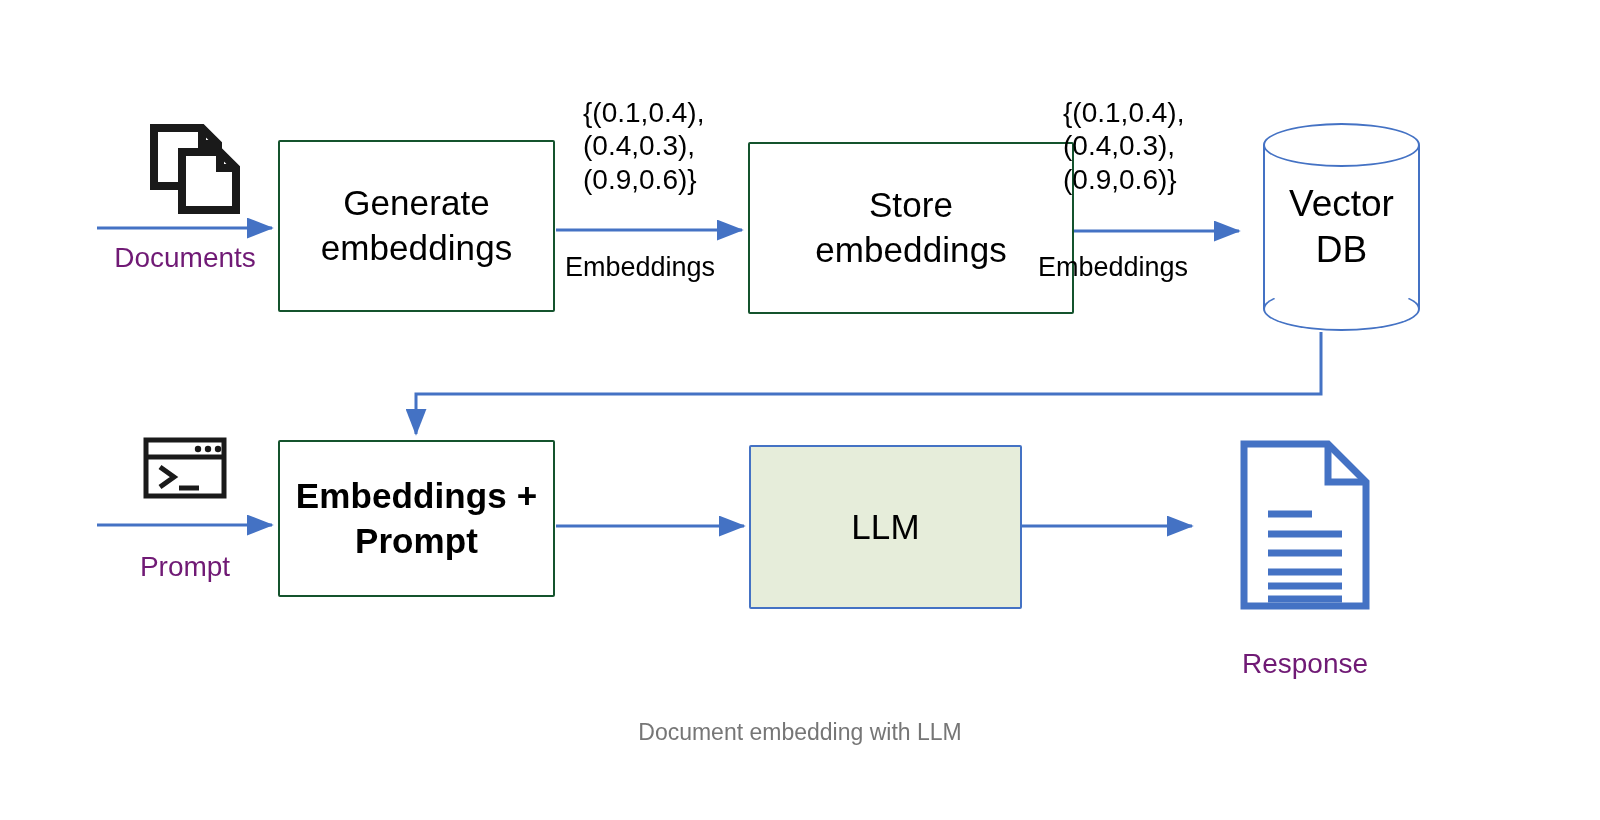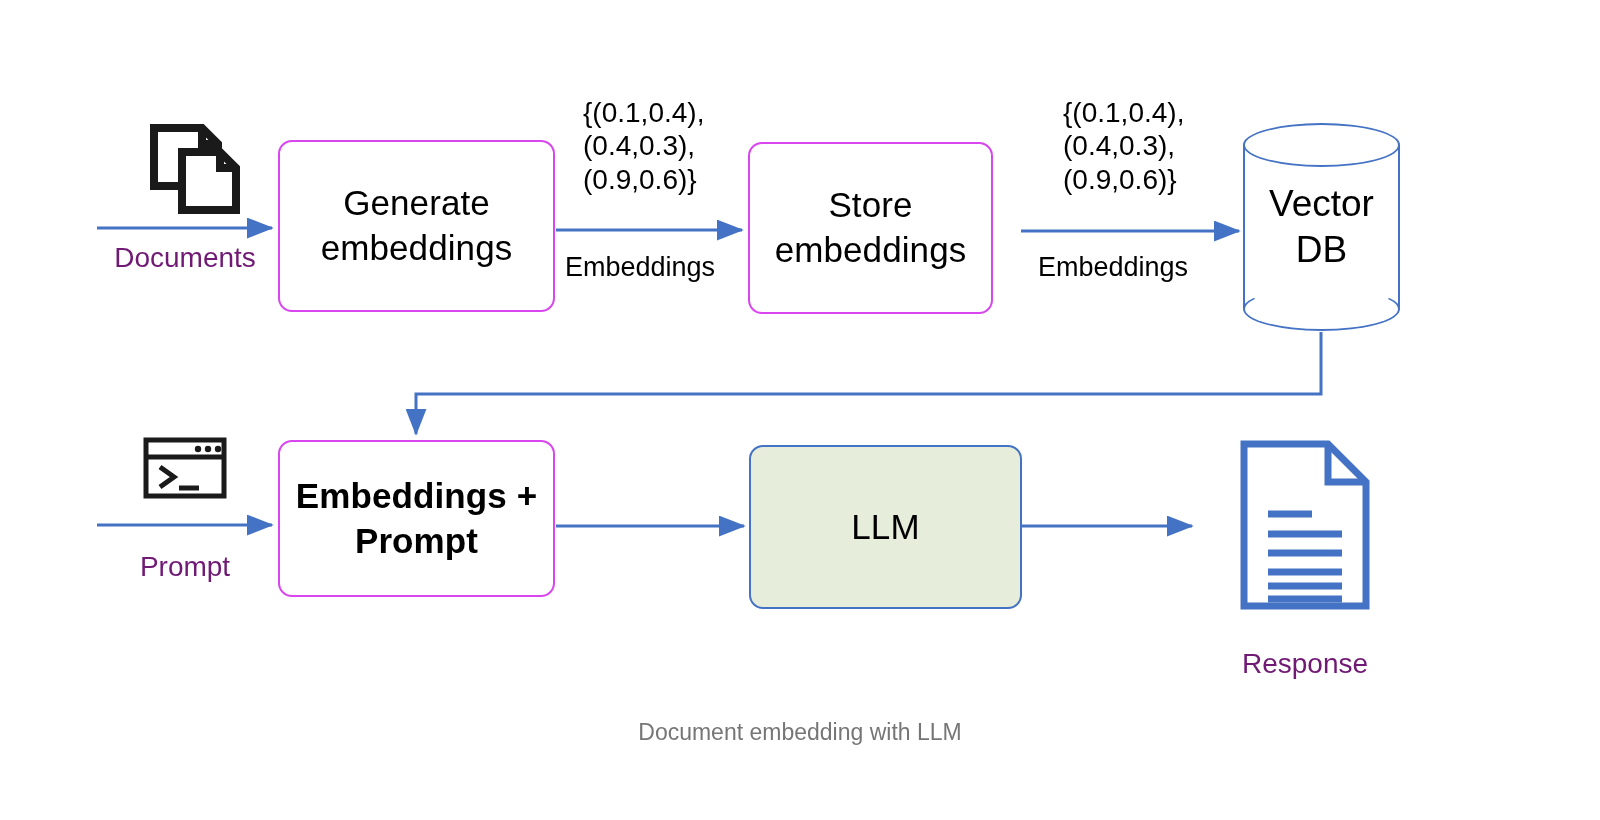--- a/index.html
+++ b/index.html
@@ -25,22 +25,22 @@
     top: 0;
     width: 1600px;
     height: 820px;
     pointer-events: none;
   }
 
   
   .proc-box {
     position: absolute;
     box-sizing: border-box;
-    border: 2px solid #d946ef;
-    border-radius: 14px;
+    border: 2px solid #14532d;
+    border-radius: 2px;
     background: #ffffff;
     display: flex;
     align-items: center;
     justify-content: center;
     text-align: center;
     color: #000000;
     font-size: 35px;
     line-height: 1.28;
     letter-spacing: 0.1px;
   }
@@ -51,20 +51,21 @@
   }
   .proc-label {
     display: block;
     white-space: pre-line;
     padding: 0 6px;
   }
 
   
   .cylinder {
     position: absolute;
+    margin-left: 20px;
   }
   .cyl-body {
     position: absolute;
     left: 0;
     top: 22px;
     width: 100%;
     height: calc(100% - 44px);
     box-sizing: border-box;
     border-left: 2px solid #4472c4;
     border-right: 2px solid #4472c4;
@@ -184,21 +185,21 @@
   <div class="proc-box" style="left:278px; top:140px; width:277px; height:172px;">
     <span class="proc-label">Generate
 embeddings</span>
   </div>
 
   <div class="edge-text vec-text" style="left:583px; top:96px; width:160px;">{(0.1,0.4),
 (0.4,0.3),
 (0.9,0.6)}</div>
   <div class="edge-text flow-label" style="left:565px; top:251px; width:200px;">Embeddings</div>
 
-  <div class="proc-box" style="left:748px; top:142px; width:245px; height:172px;">
+  <div class="proc-box" style="left:748px; top:142px; width:326px; height:172px;">
     <span class="proc-label">Store
 embeddings</span>
   </div>
 
   <div class="edge-text vec-text" style="left:1063px; top:96px; width:160px;">{(0.1,0.4),
 (0.4,0.3),
 (0.9,0.6)}</div>
   <div class="edge-text flow-label" style="left:1038px; top:251px; width:200px;">Embeddings</div>
 
   <div class="cylinder" style="left:1243px; top:123px; width:157px; height:208px;">

